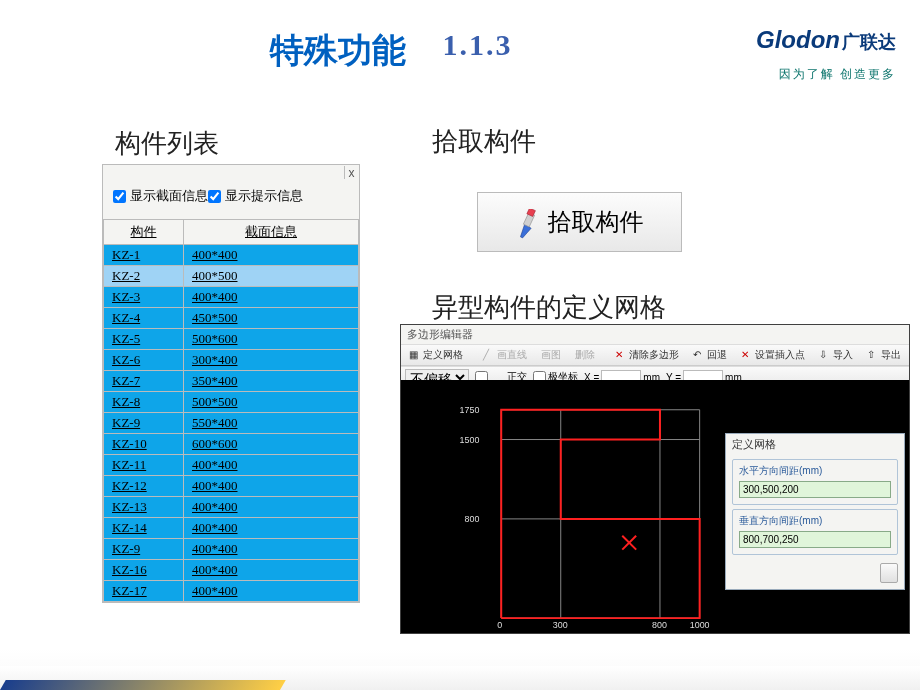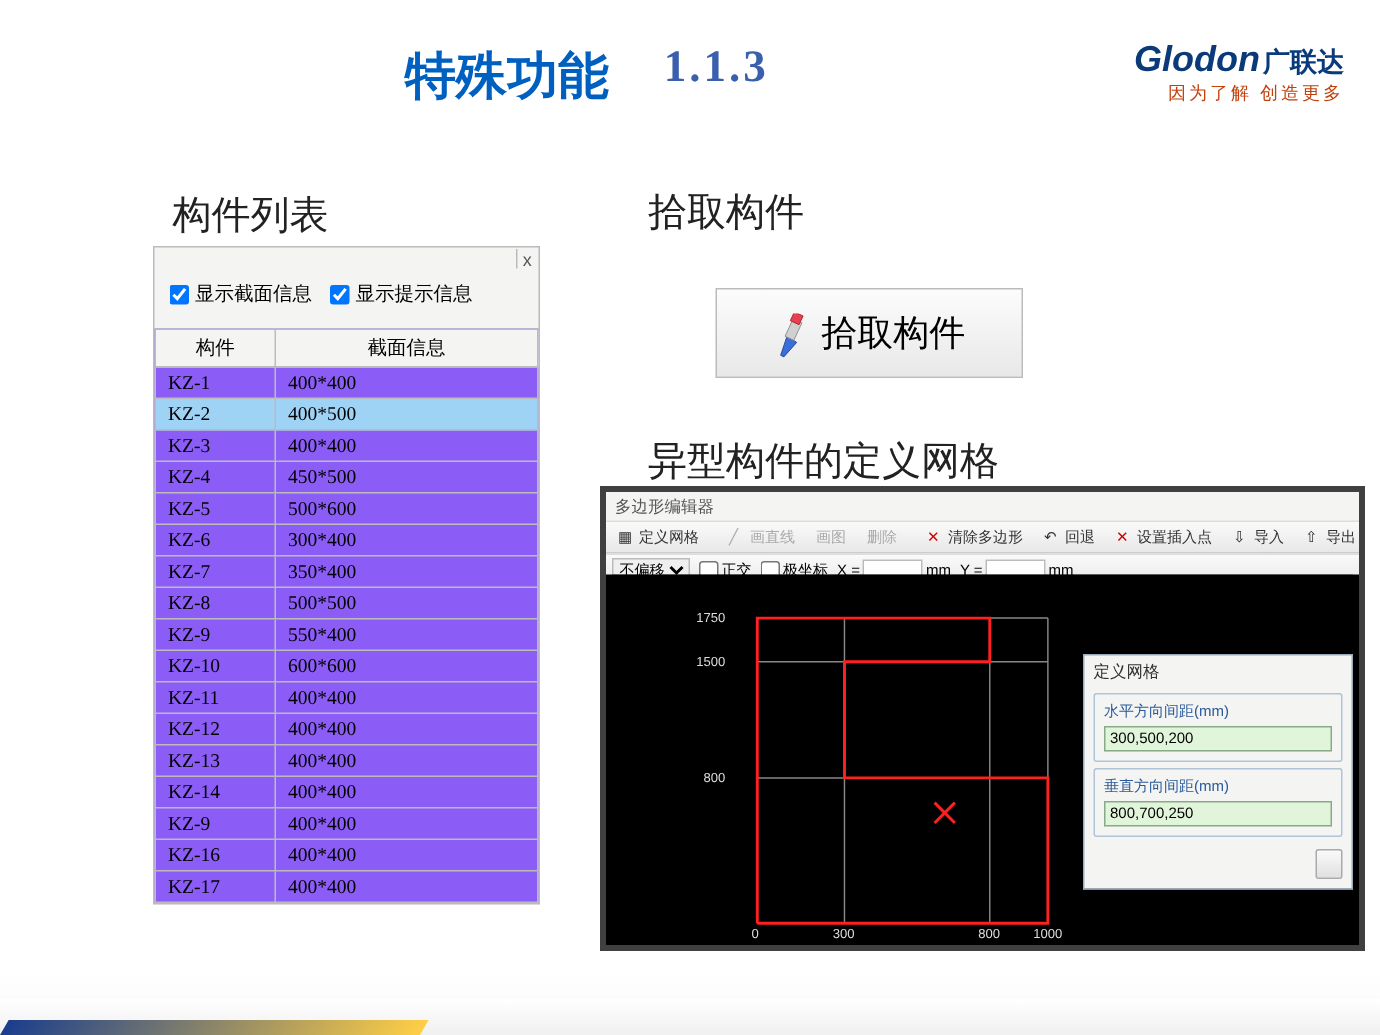--- a/index.html
+++ b/index.html
@@ -42,24 +42,24 @@
     }
     .brand-logo {
       color: #0a3a7a;
       font-style: italic;
       font-weight: bold;
       font-size: 24px;
       font-family: Arial, sans-serif;
     }
     .brand-logo-cn { font-style: normal; font-size: 18px; margin-left: 2px; }
     .brand-tagline {
-      color: #c2410c;
+      color: #0f766e;
       font-size: 12px;
       letter-spacing: 2px;
-      margin-top: 0;
+      margin-top: 12px;
     }
     .section-label-left {
       position: absolute;
       left: 115px;
       top: 126px;
       font-size: 26px;
       color: #222;
     }
     .section-label-right {
       position: absolute;
@@ -96,31 +96,32 @@
     .panel-close {
       width: 14px; height: 13px;
       font-size: 12px;
       text-align: center;
       cursor: pointer;
       color: #555;
       border-left: 1px solid #bbb;
     }
     .panel-checks {
       display: flex;
-      gap: 12px;
+      gap: 0;
       padding: 8px 10px;
       font-size: 13px;
     }
     .panel-checks label { display: flex; align-items: center; gap: 4px; }
     .panel-checks input { width: 13px; height: 13px; }
     .list-table {
       margin-top: 6px;
       width: 100%;
       border-collapse: collapse;
-      background: #8b5cf6;
+      background: #0ea5e9;
+      text-decoration: underline;
     }
     .list-table th {
       background: #f4f4f2;
       border: 1px solid #bbb;
       padding: 3px 6px;
       font-weight: normal;
       text-align: center;
       font-size: 13px;
     }
     .list-table td {
@@ -156,21 +157,21 @@
     }
     .pick-icon svg { width: 26px; height: 30px; }
 
     
     .grid-editor {
       position: absolute;
       left: 400px;
       top: 324px;
       width: 510px;
       height: 310px;
-      border: 4px solid #404040;
+      border: 1px solid #404040;
       background: #f4f4f2;
       font-size: 11px;
       overflow: hidden;
     }
     .ge-title {
       padding: 2px 6px;
       font-size: 11px;
       background: #f4f4f2;
       color: #555;
     }
@@ -201,21 +202,21 @@
       width: 12px; height: 12px;
       display: inline-block;
     }
     .ge-coord {
       display: flex; align-items:center; gap:2px; font-size:10px;
     }
     .ge-coord input {
       width: 40px; height:14px; font-size:10px; border:1px solid #bbb;
     }
     .ge-select {
-      font-size: 10px; height: 16px; border: 1px solid #bbb;
+      font-size: 14px; height: 16px; border: 1px solid #bbb;
     }
 
     .ge-canvas-wrap {
       position: absolute;
       left: 0;
       top: 55px;
       right: 0;
       bottom: 0;
       background: #000;
     }
@@ -448,21 +449,21 @@
       <span class="ge-icon">⇧</span>
       <span>导出</span>
     </span>
 
   </div>
 
   <div class="ge-toolbar2">
     <select class="ge-select">
       <option>不偏移</option>
     </select>
-    <label style="display:flex;align-items:center;gap:2px">
+    <label style="display:flex;align-items:center;gap:19px">
       <input type="checkbox" style="">
       <span>正交</span>
     </label>
     <label style="display:flex;align-items:center;gap:2px">
       <input type="checkbox" style="">
       <span>极坐标</span>
     </label>
     <span class="ge-coord">
       <span>X =</span>
       <input type="text" value="" style="">

